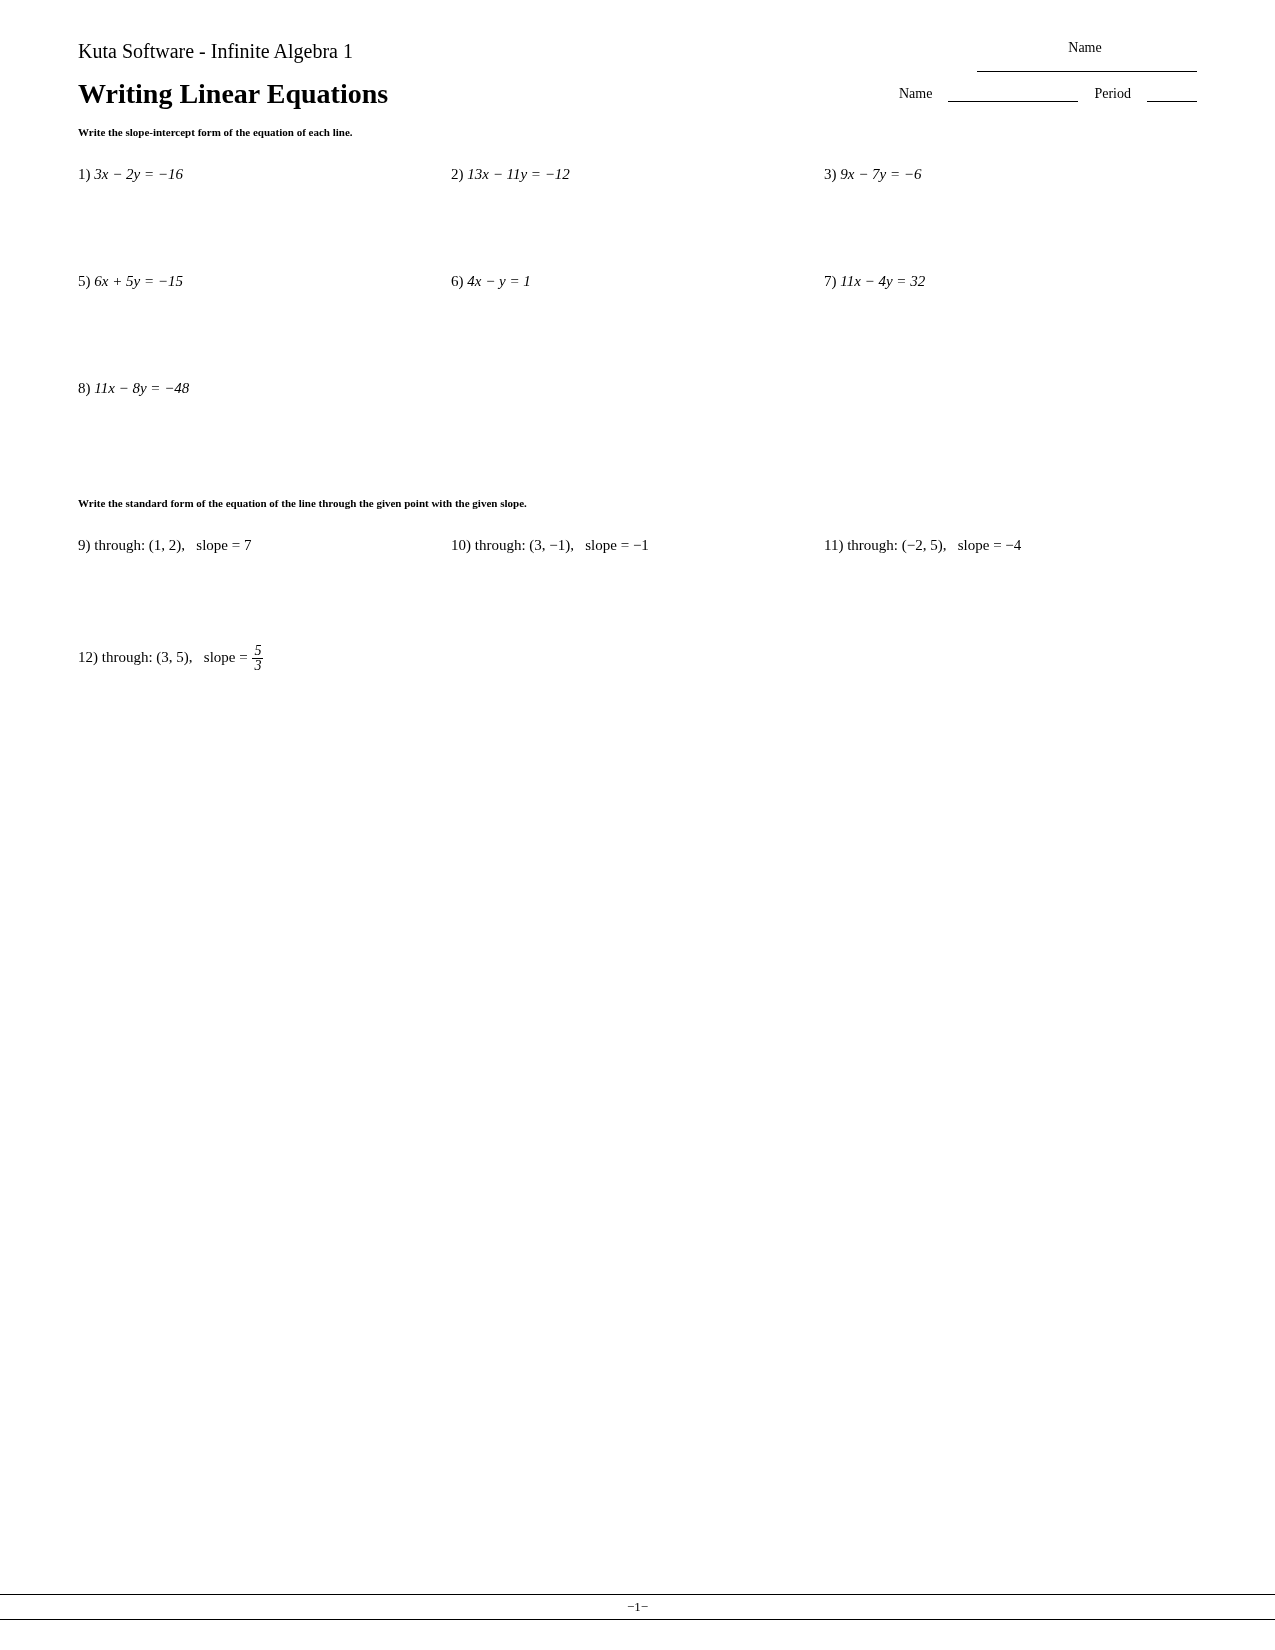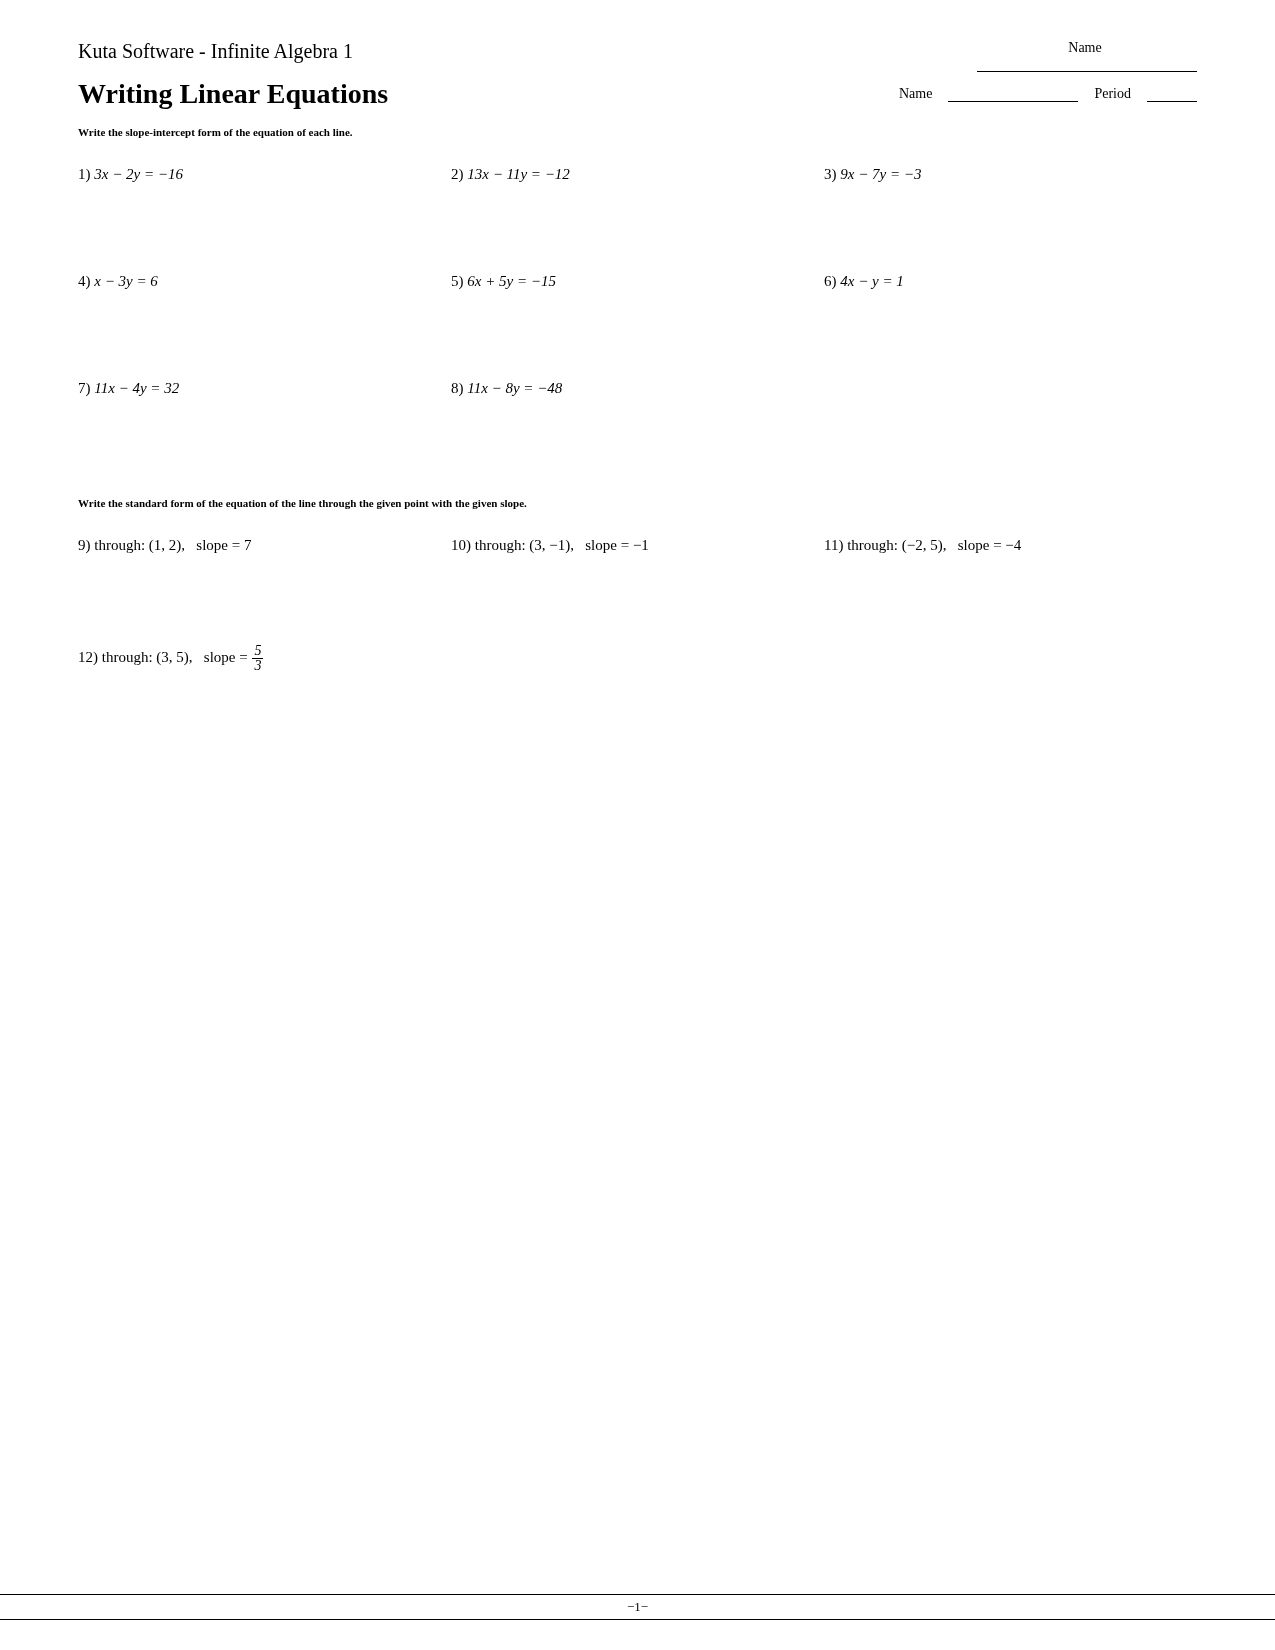--- a/index.html
+++ b/index.html
@@ -190,24 +190,21 @@
 <div class="problems-grid">
 
   <div class="problem">
     <span class="problem-number">1) </span><span class="math">3x − 2y = −16</span>
   </div>
   <div class="problem">
     <span class="problem-number">2) </span><span class="math">13x − 11y = −12</span>
   </div>
 
   <div class="problem">
-    <span class="problem-number">3) </span><span class="math">9x − 7y = −3</span>
-  </div>
-  <div class="problem">
-    <span class="problem-number">4) </span><span class="math">x − 3y = 6</span>
+    <span class="problem-number">3) </span><span class="math">9x − 7y = −6</span>
   </div>
 
   <div class="problem">
     <span class="problem-number">5) </span><span class="math">6x + 5y = −15</span>
   </div>
   <div class="problem">
     <span class="problem-number">6) </span><span class="math">4x − y = 1</span>
   </div>
 
   <div class="problem">

